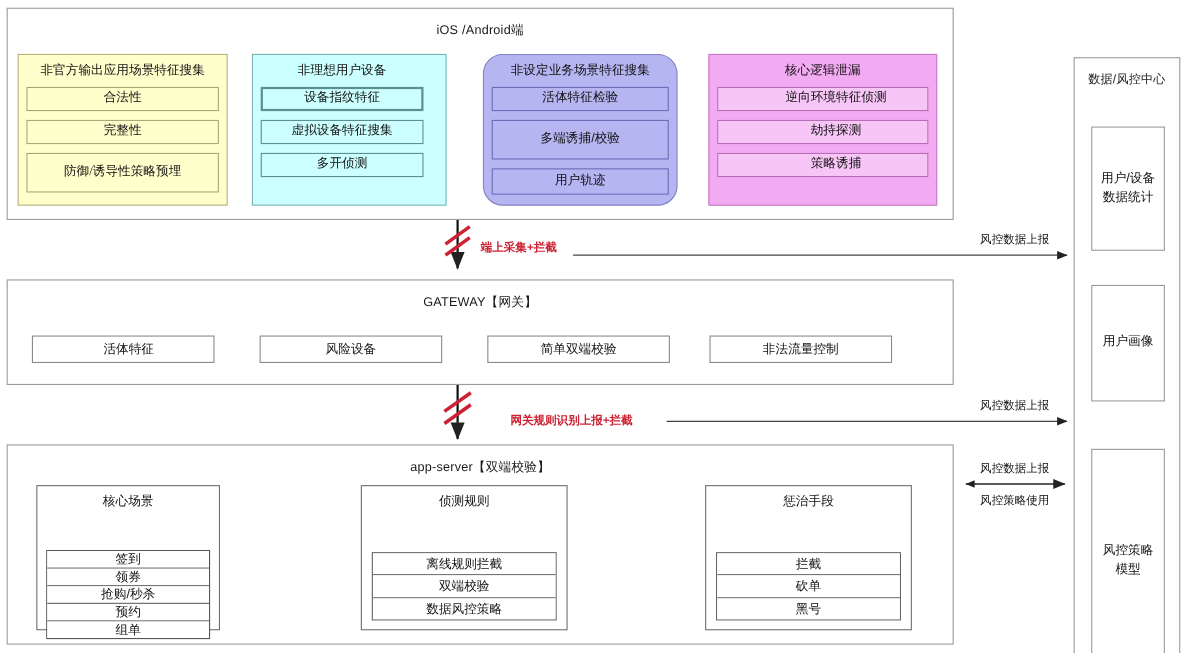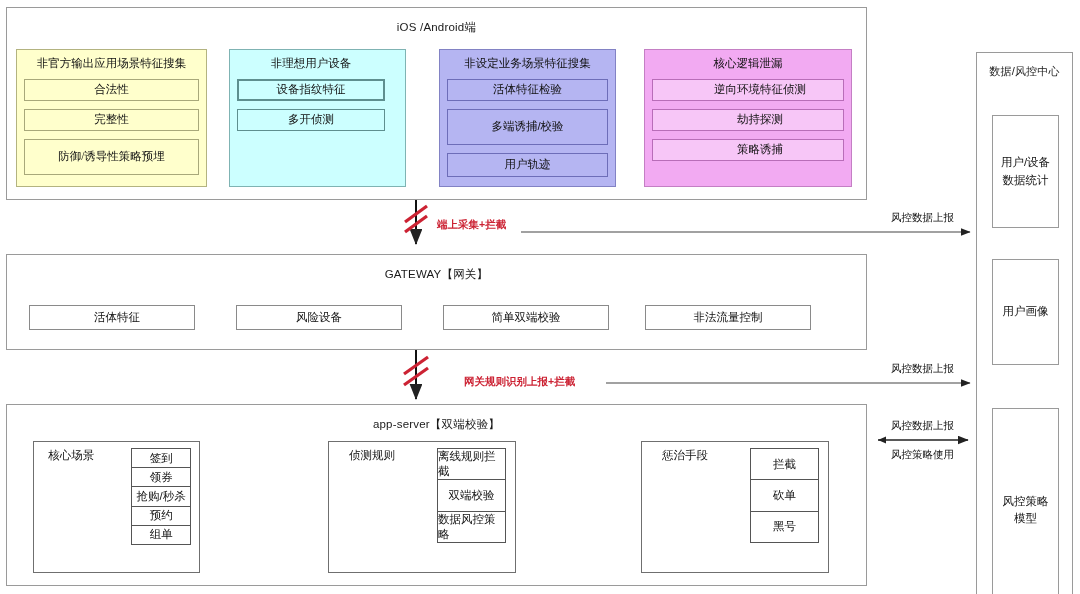--- a/index.html
+++ b/index.html
@@ -58,42 +58,42 @@
     justify-content:center;
     border:1px solid #6f6f6f;
   }
   .chip.strong{border:2px solid #000000;}
 
   
   .pal-yellow{background:#ffffcc;border-color:#b3b380;}
   .pal-yellow .chip{background:#ffffcc;border-color:#a8a87a;}
   .pal-cyan{background:#ccffff;border-color:#7fb3b3;}
   .pal-cyan .chip{background:#ccffff;border-color:#5e8f8f;}
-  .pal-purple{background:#b5b5f2;border-color:#8282c4;}
+  .pal-purple{background:#b5b5f2;border-color:#8282c4;border-radius:18px;}
   .pal-purple .chip{background:#b5b5f2;border-color:#6d6db8;}
   .pal-pink{background:#f2aaf2;border-color:#c47fc4;}
   .pal-pink .chip{background:#f7c6f7;border-color:#b86db8;padding-left:24px;}
 
   
   .pbox{
     border:1px solid #8a8a8a;
     background:#ffffff;
     font-size:11.5px;
     display:flex;
     align-items:center;
     justify-content:center;
     text-align:center;
     box-sizing:border-box;
   }
   .stack{
     border:1px solid #6f6f6f;
     background:#ffffff;
     box-sizing:border-box;
     display:flex;
-    flex-direction:row;
+    flex-direction:column;
     gap:31px;
   }
   .stack-title{
     font-size:11.5px;
     text-align:center;
     width:100%;
   }
   .stack-rows{
     border:1px solid #555;
     box-sizing:border-box;
@@ -143,20 +143,21 @@
     <div class="abs group pal-yellow" style="left:9px;top:41px;width:191px;height:138px;padding:6px 7px 8px 7px;">
       <div class="group-title" style="margin-bottom:8px;">非官方输出应用场景特征搜集</div>
       <div class="chip" style="height:22px;margin-bottom:8px;">合法性</div>
       <div class="chip" style="height:22px;margin-bottom:8px;">完整性</div>
       <div class="chip" style="height:36px;font-family:Liberation Serif, serif;">防御/诱导性策略预埋</div>
     </div>
 
     <div class="abs group pal-cyan" style="left:222px;top:41px;width:177px;height:138px;padding:6px 20px 8px 7px;">
       <div class="group-title" style="margin-bottom:8px;">非理想用户设备</div>
       <div class="chip strong" style="height:22px;margin-bottom:8px;">设备指纹特征</div>
+      <div class="chip" style="height:22px;margin-bottom:8px;">虚拟设备特征搜集</div>
       <div class="chip" style="height:22px;">多开侦测</div>
     </div>
 
     <div class="abs group pal-purple" style="left:432px;top:41px;width:177px;height:138px;padding:6px 7px 8px 7px;">
       <div class="group-title" style="margin-bottom:8px;">非设定业务场景特征搜集</div>
       <div class="chip" style="height:22px;margin-bottom:8px;">活体特征检验</div>
       <div class="chip" style="height:36px;margin-bottom:8px;">多端诱捕/校验</div>
       <div class="chip" style="height:24px;">用户轨迹</div>
     </div>
 

